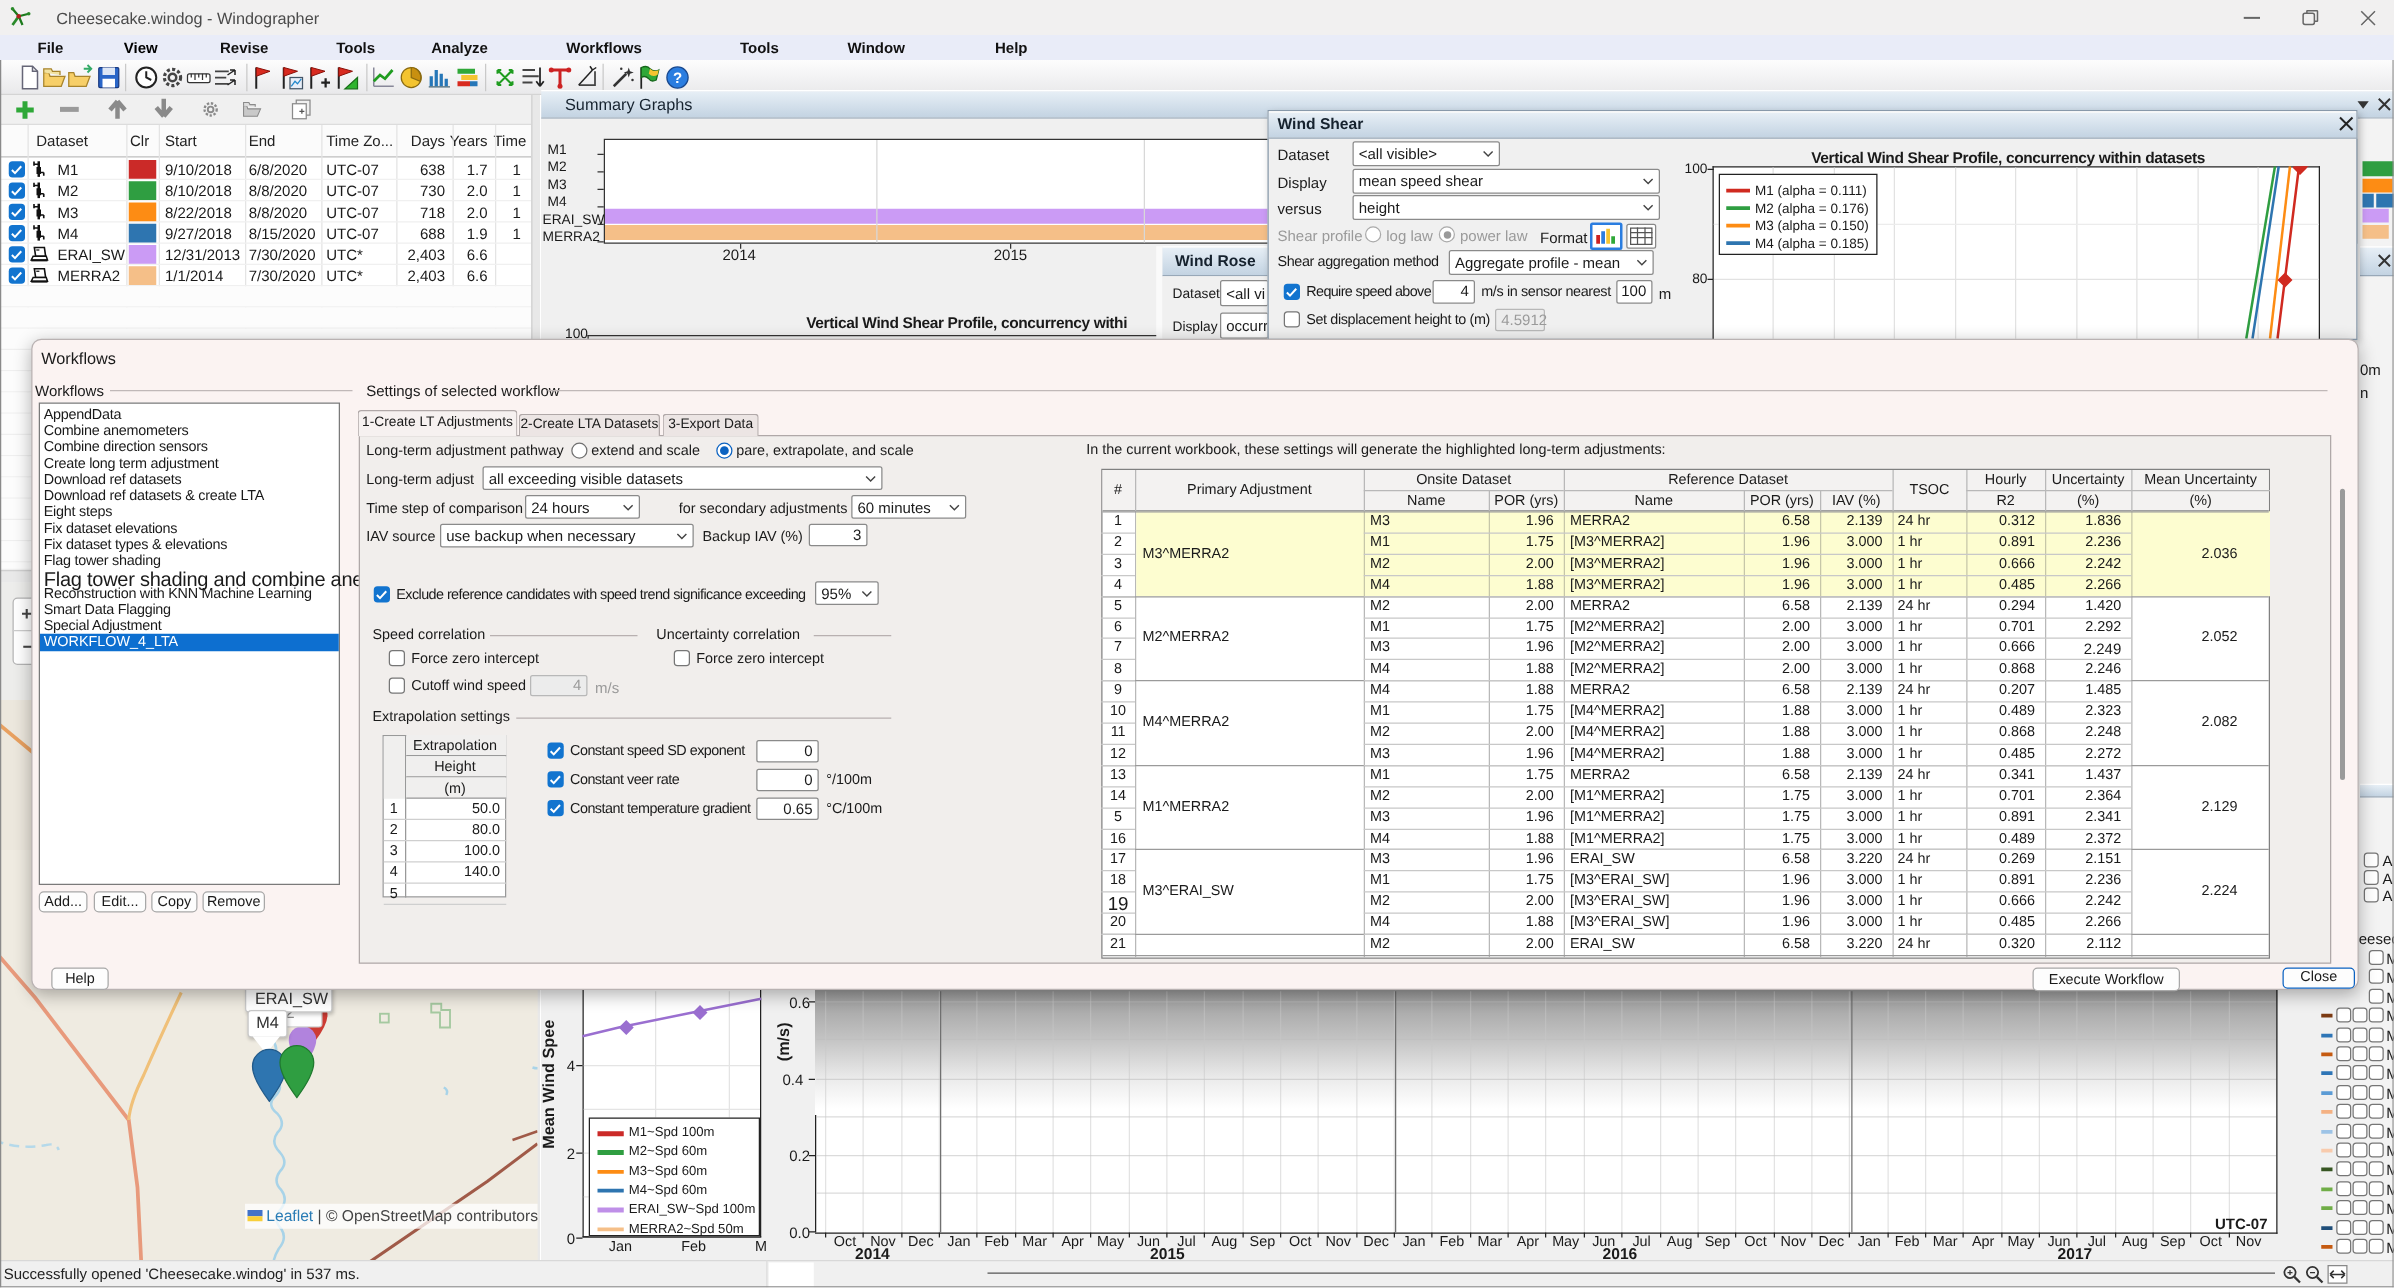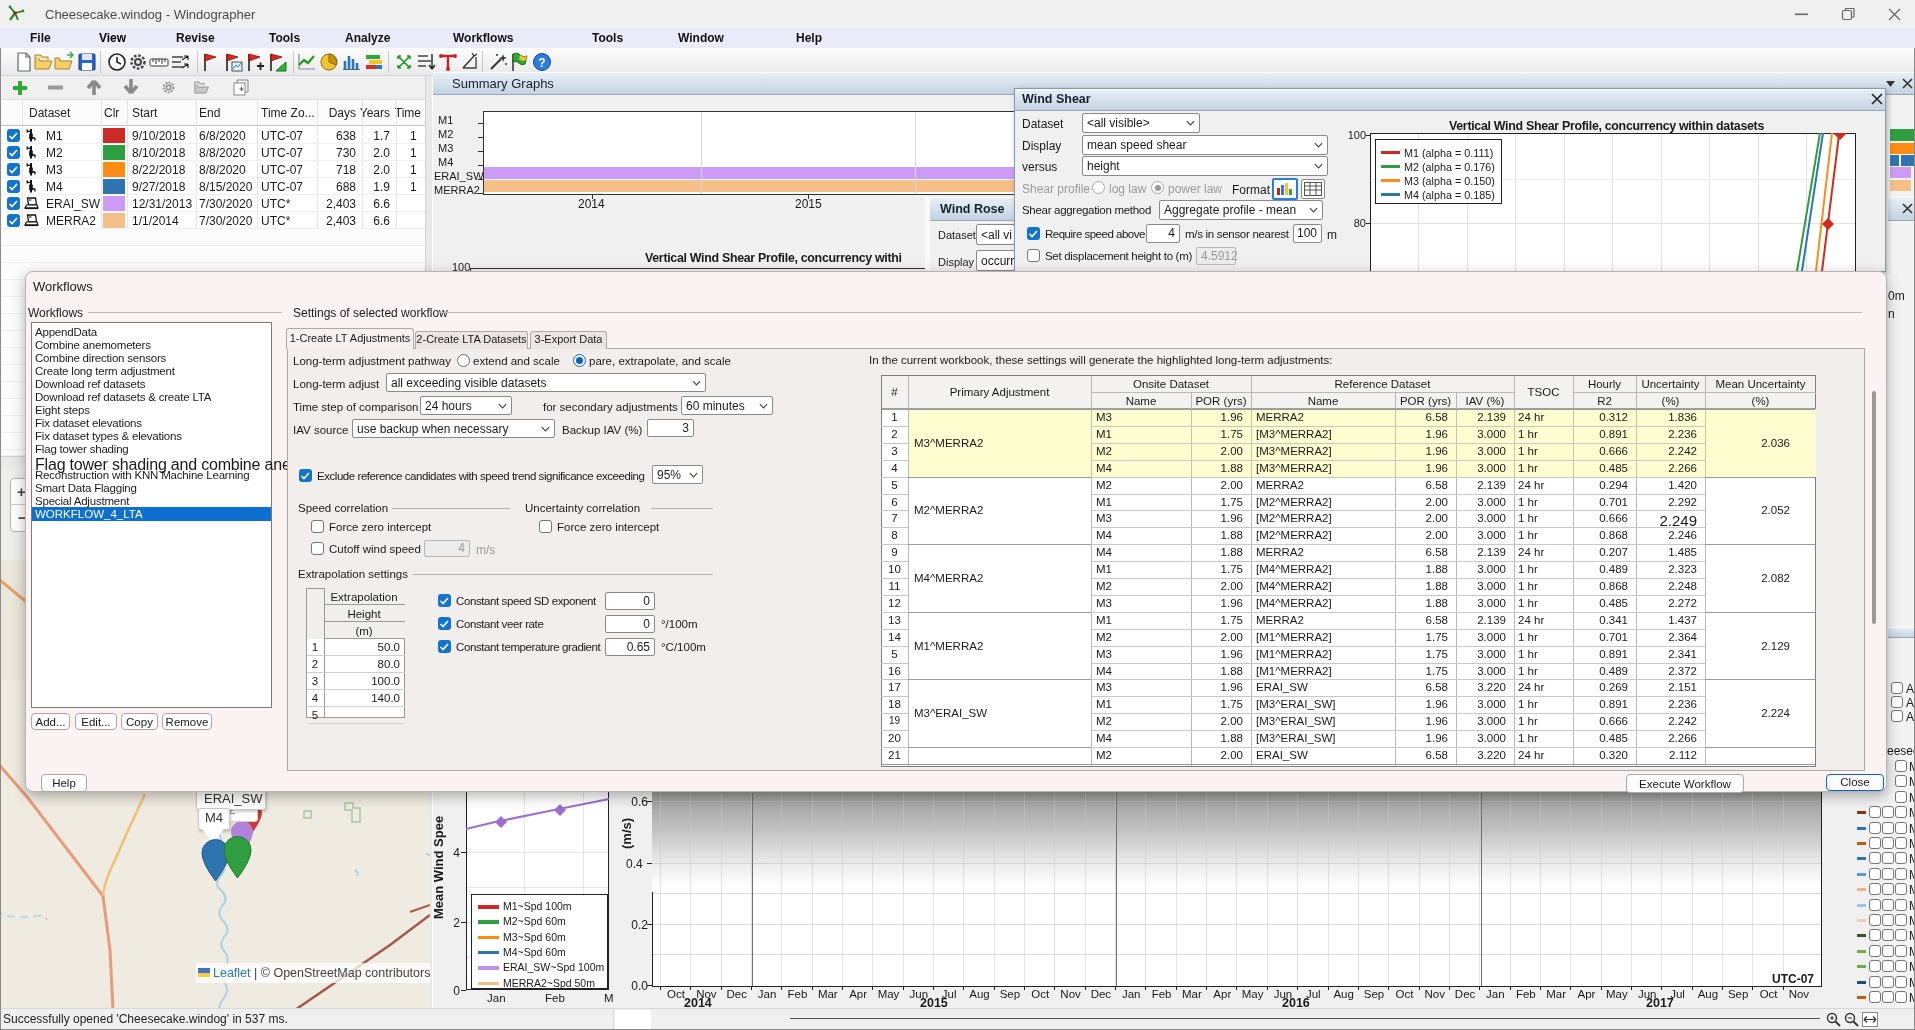--- a/index.html
+++ b/index.html
@@ -1079,21 +1079,21 @@
 <div class="ab" style="left:881px;top:510.4px;width:27px;height:1px;background:#c8c8c8"></div>
 <div class="ab" style="left:1091px;top:510.4px;width:614px;height:1px;background:#c8c8c8"></div>
 <div class="lbl" style="left:881px;top:512.4px;width:27px;text-align:center;font-size:11.5px">7</div>
 <div class="lbl" style="left:1096px;top:512.4px;font-size:11.5px">M3</div>
 <div class="lbl" style="left:1191px;top:512.4px;width:52px;text-align:right;font-size:11.5px">1.96</div>
 <div class="lbl" style="left:1256px;top:512.4px;font-size:11.5px">[M2^MERRA2]</div>
 <div class="lbl" style="left:1395px;top:512.4px;width:53px;text-align:right;font-size:11.5px">2.00</div>
 <div class="lbl" style="left:1456px;top:512.4px;width:50px;text-align:right;font-size:11.5px">3.000</div>
 <div class="lbl" style="left:1518px;top:512.4px;font-size:11.5px">1 hr</div>
 <div class="lbl" style="left:1573px;top:512.4px;width:55px;text-align:right;font-size:11.5px">0.666</div>
-<div class="lbl" style="left:1636px;top:512.4px;width:61px;text-align:right;font-size:15px">2.249</div>
+<div class="lbl" style="left:1636px;top:512.4px;width:61px;text-align:right;font-size:12px">2.249</div>
 <div class="ab" style="left:881px;top:527.3px;width:27px;height:1px;background:#c8c8c8"></div>
 <div class="ab" style="left:1091px;top:527.3px;width:614px;height:1px;background:#c8c8c8"></div>
 <div class="lbl" style="left:881px;top:529.3px;width:27px;text-align:center;font-size:11.5px">8</div>
 <div class="lbl" style="left:1096px;top:529.3px;font-size:11.5px">M4</div>
 <div class="lbl" style="left:1191px;top:529.3px;width:52px;text-align:right;font-size:11.5px">1.88</div>
 <div class="lbl" style="left:1256px;top:529.3px;font-size:11.5px">[M2^MERRA2]</div>
 <div class="lbl" style="left:1395px;top:529.3px;width:53px;text-align:right;font-size:11.5px">2.00</div>
 <div class="lbl" style="left:1456px;top:529.3px;width:50px;text-align:right;font-size:11.5px">3.000</div>
 <div class="lbl" style="left:1518px;top:529.3px;font-size:11.5px">1 hr</div>
 <div class="lbl" style="left:1573px;top:529.3px;width:55px;text-align:right;font-size:11.5px">0.868</div>
@@ -1203,21 +1203,21 @@
 <div class="lbl" style="left:1096px;top:698.3px;font-size:11.5px">M1</div>
 <div class="lbl" style="left:1191px;top:698.3px;width:52px;text-align:right;font-size:11.5px">1.75</div>
 <div class="lbl" style="left:1256px;top:698.3px;font-size:11.5px">[M3^ERAI_SW]</div>
 <div class="lbl" style="left:1395px;top:698.3px;width:53px;text-align:right;font-size:11.5px">1.96</div>
 <div class="lbl" style="left:1456px;top:698.3px;width:50px;text-align:right;font-size:11.5px">3.000</div>
 <div class="lbl" style="left:1518px;top:698.3px;font-size:11.5px">1 hr</div>
 <div class="lbl" style="left:1573px;top:698.3px;width:55px;text-align:right;font-size:11.5px">0.891</div>
 <div class="lbl" style="left:1636px;top:698.3px;width:61px;text-align:right;font-size:11.5px">2.236</div>
 <div class="ab" style="left:881px;top:713.2px;width:27px;height:1px;background:#c8c8c8"></div>
 <div class="ab" style="left:1091px;top:713.2px;width:614px;height:1px;background:#c8c8c8"></div>
-<div class="lbl" style="left:881px;top:715.2px;width:27px;text-align:center;font-size:10px">19</div>
+<div class="lbl" style="left:881px;top:715.2px;width:27px;text-align:center;font-size:15px">19</div>
 <div class="lbl" style="left:1096px;top:715.2px;font-size:11.5px">M2</div>
 <div class="lbl" style="left:1191px;top:715.2px;width:52px;text-align:right;font-size:11.5px">2.00</div>
 <div class="lbl" style="left:1256px;top:715.2px;font-size:11.5px">[M3^ERAI_SW]</div>
 <div class="lbl" style="left:1395px;top:715.2px;width:53px;text-align:right;font-size:11.5px">1.96</div>
 <div class="lbl" style="left:1456px;top:715.2px;width:50px;text-align:right;font-size:11.5px">3.000</div>
 <div class="lbl" style="left:1518px;top:715.2px;font-size:11.5px">1 hr</div>
 <div class="lbl" style="left:1573px;top:715.2px;width:55px;text-align:right;font-size:11.5px">0.666</div>
 <div class="lbl" style="left:1636px;top:715.2px;width:61px;text-align:right;font-size:11.5px">2.242</div>
 <div class="ab" style="left:881px;top:730.1px;width:27px;height:1px;background:#c8c8c8"></div>
 <div class="ab" style="left:1091px;top:730.1px;width:614px;height:1px;background:#c8c8c8"></div>

